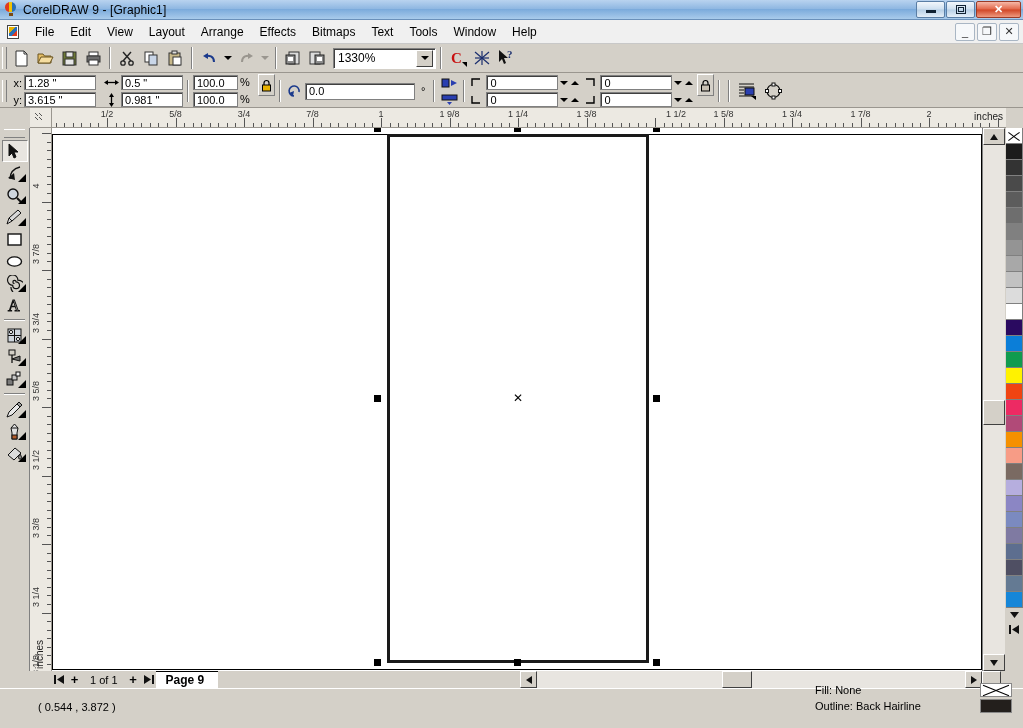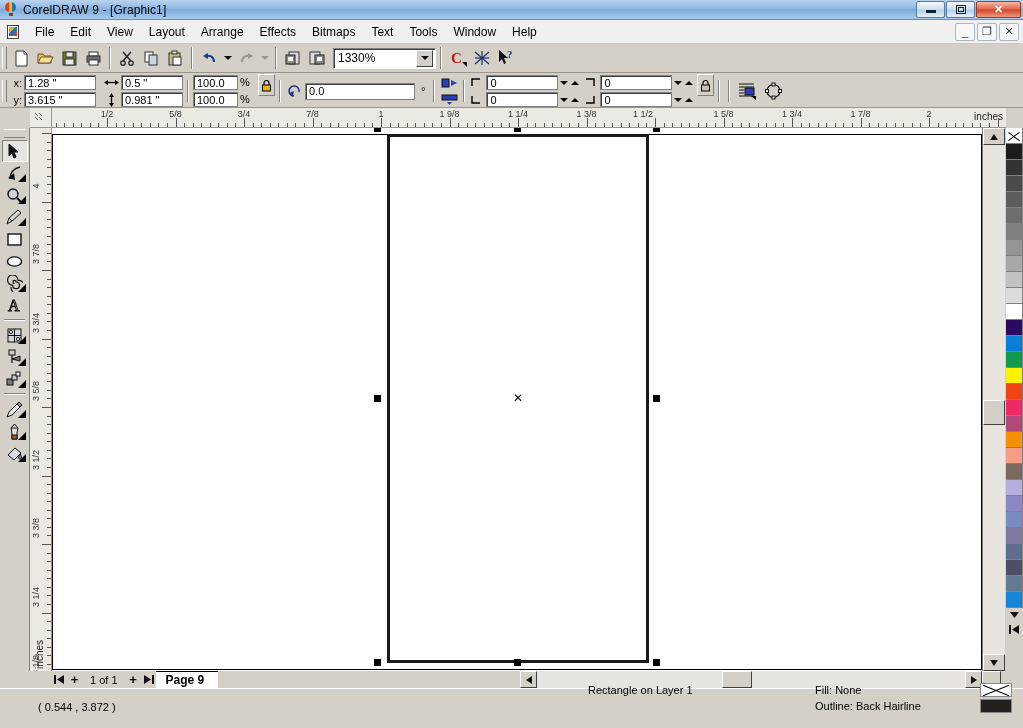--- a/index.html
+++ b/index.html
@@ -701,21 +701,21 @@
   <div class="hruler">
     <div class="unit">inches</div>
   <div class="hlab" style="left: 55px;">1/2</div>
       <div class="hlab" style="left: 123.5px;">5/8</div>
       <div class="hlab" style="left: 192px;">3/4</div>
       <div class="hlab" style="left: 260.5px;">7/8</div>
       <div class="hlab" style="left: 329px;">1</div>
       <div class="hlab" style="left: 397.5px;">1  9/8</div>
       <div class="hlab" style="left: 466px;">1  1/4</div>
       <div class="hlab" style="left: 534.5px;">1  3/8</div>
-      <div class="hlab" style="left: 591px;">1  1/2</div>
+      <div class="hlab" style="left: 624px;">1  1/2</div>
       <div class="hlab" style="left: 671.5px;">1  5/8</div>
       <div class="hlab" style="left: 740px;">1  3/4</div>
       <div class="hlab" style="left: 808.5px;">1  7/8</div>
       <div class="hlab" style="left: 877px;">2</div>
       <div class="htick" style="left: 4px; height: 4px;"></div>
       <div class="htick" style="left: 12px; height: 4px;"></div>
       <div class="htick" style="left: 21px; height: 4px;"></div>
       <div class="htick" style="left: 29px; height: 4px;"></div>
       <div class="htick" style="left: 38px; height: 4px;"></div>
       <div class="htick" style="left: 46px; height: 4px;"></div>
@@ -1012,20 +1012,19 @@
     <div class="sb-arrow" style="position:absolute;left:445px;top:0;width:17px">
       <svg width="6" height="8" viewBox="0 0 6 8">
           <polygon points="0,0 0,8 6,4" fill="#111"></polygon>
         </svg>
       </div>
     <div class="sb-thumb" style="position:absolute;left:462px;top:0;width:19px;height:17px;"></div>
   </div>
 
   <div class="statusbar">
     <div class="st-coords">( 0.544 , 3.872 )</div>
-    <div class="st-object">Rectangle on Layer 1</div>
     <div class="st-fill">Fill: None</div>
     <div class="st-outline">Outline: Back  Hairline</div>
     <div class="sw-none"></div>
     <div class="sw-black"></div>
   </div>
 
 </div>
 
 </body></html>

